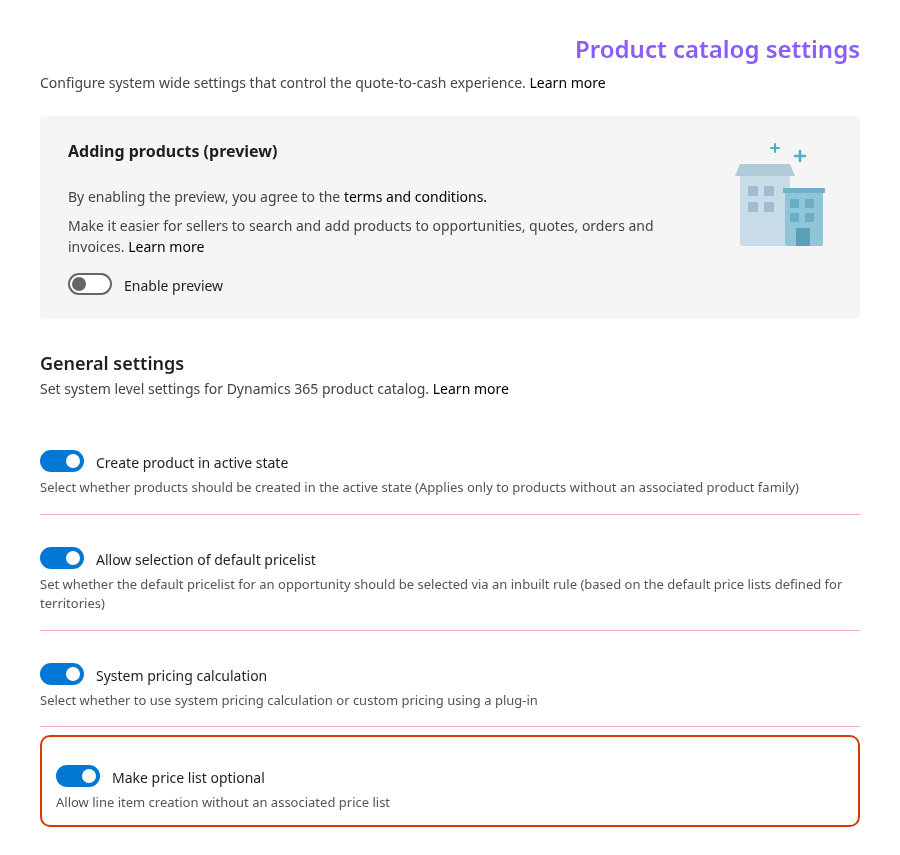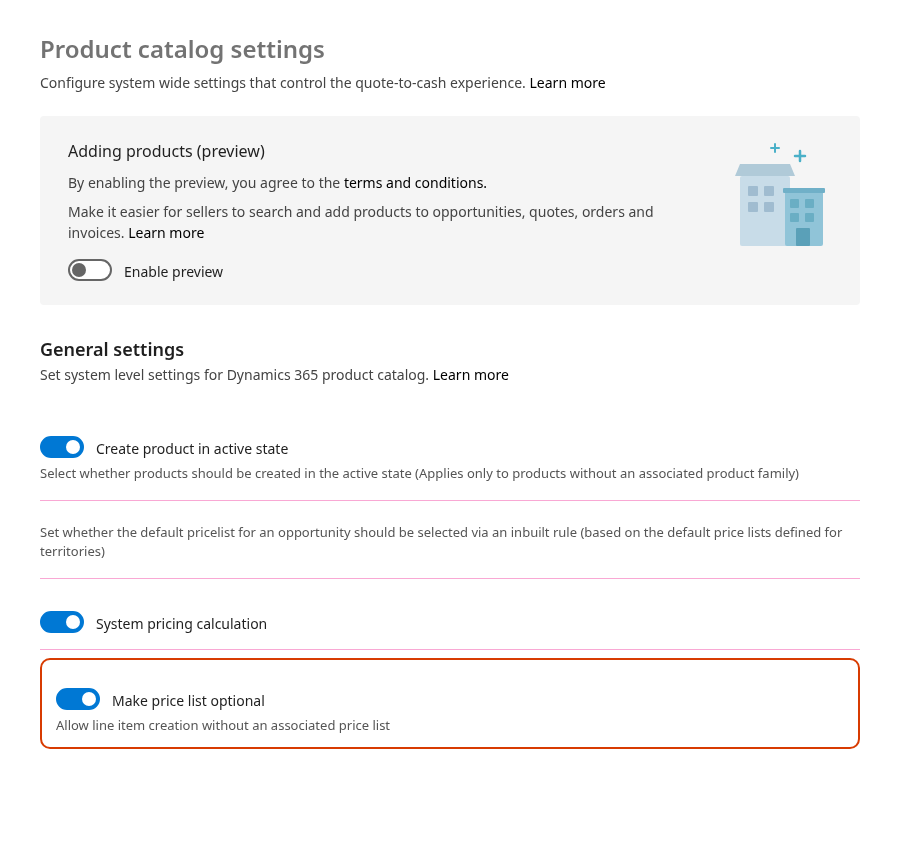--- a/index.html
+++ b/index.html
@@ -9,21 +9,22 @@
       color: #1f1f1f;
       font-size: 14px;
       padding: 32px 40px;
       max-width: 900px;
     }
 
     h1 {
       font-size: 24px;
       font-weight: 600;
       margin-bottom: 8px;
-      color: #737373;
+      color: #8b5cf6;
+      text-align: right;
     }
 
     .subtitle {
       color: #444;
       margin-bottom: 24px;
       font-size: 14px;
     }
 
     a {
       color: #000000;
@@ -36,22 +37,22 @@
       border-radius: 4px;
       padding: 24px 28px;
       margin-bottom: 32px;
       position: relative;
       overflow: hidden;
       min-height: 160px;
     }
 
     .preview-card h2 {
       font-size: 16px;
-      font-weight: 400;
-      margin-bottom: 10px;
+      font-weight: 700;
+      margin-bottom: 24px;
     }
 
     .preview-card p {
       color: #444;
       margin-bottom: 8px;
       max-width: 600px;
       line-height: 1.5;
     }
 
     
@@ -245,33 +246,43 @@
         <div class="toggle-track on">
           <div class="toggle-thumb"></div>
         </div>
       </label>
       <span class="toggle-label">Create product in active state</span>
     </div>
     <p>Select whether products should be created in the active state (Applies only to products without an associated product family)</p>
   </div>
 
   <div class="setting-item">
+    <div class="toggle-row">
+      <label class="toggle">
+        <input type="checkbox" checked="" style="">
+        <div class="toggle-track on">
+          <div class="toggle-thumb"></div>
+        </div>
+      </label>
+      <span class="toggle-label">Allow selection of default pricelist</span>
+    </div>
     <p>Set whether the default pricelist for an opportunity should be selected via an inbuilt rule (based on the default price lists defined for territories)</p>
   </div>
 
   <div class="setting-item">
     <div class="toggle-row">
       <label class="toggle">
         <input type="checkbox" checked="" style="">
         <div class="toggle-track on">
           <div class="toggle-thumb"></div>
         </div>
       </label>
       <span class="toggle-label">System pricing calculation</span>
     </div>
+    <p>Select whether to use system pricing calculation or custom pricing using a plug-in</p>
   </div>
 
   <div class="setting-item highlighted">
     <div class="toggle-row">
       <label class="toggle">
         <input type="checkbox" checked="" style="">
         <div class="toggle-track on">
           <div class="toggle-thumb"></div>
         </div>
       </label>

